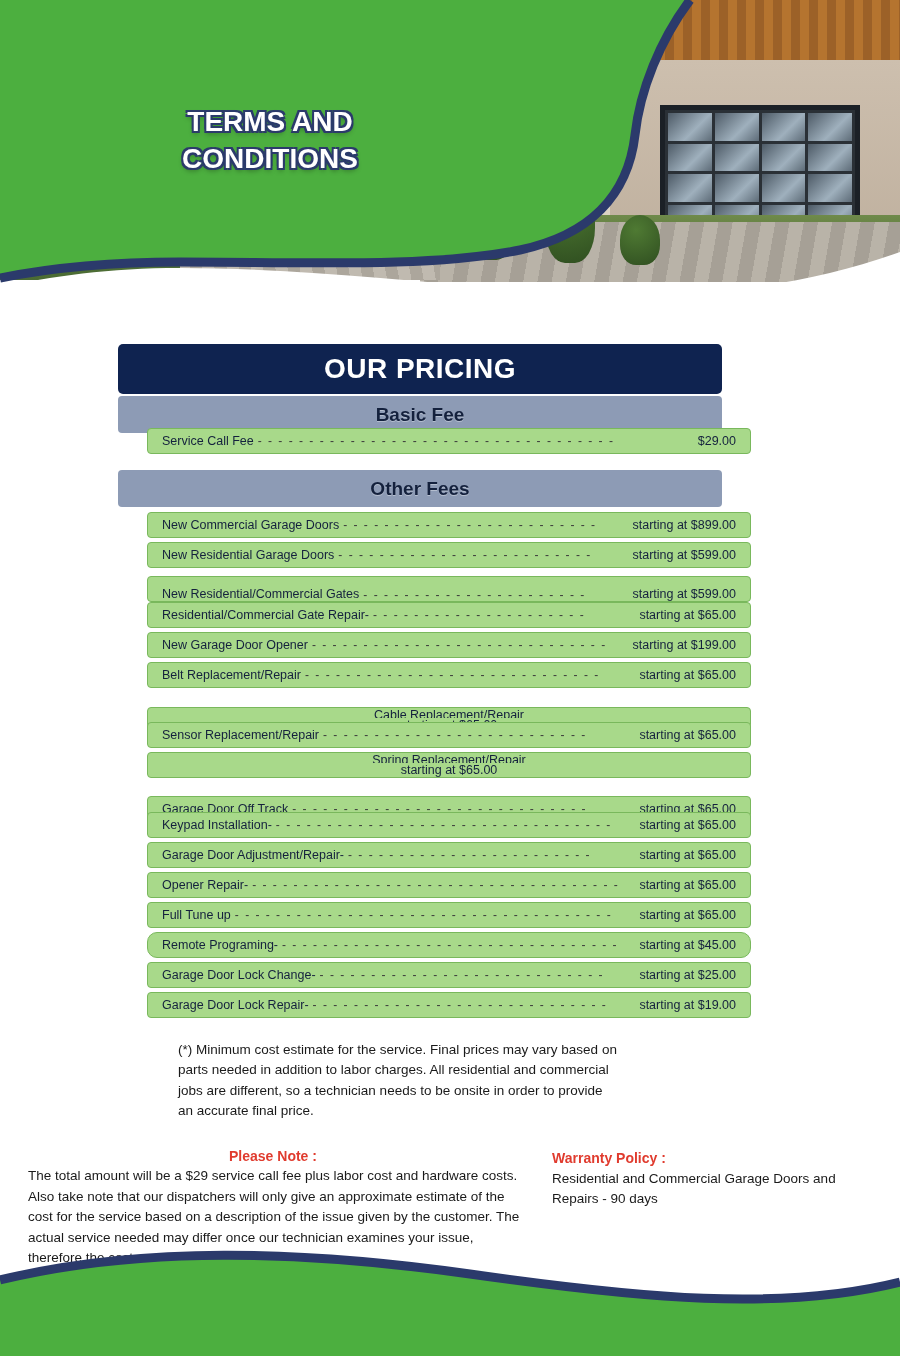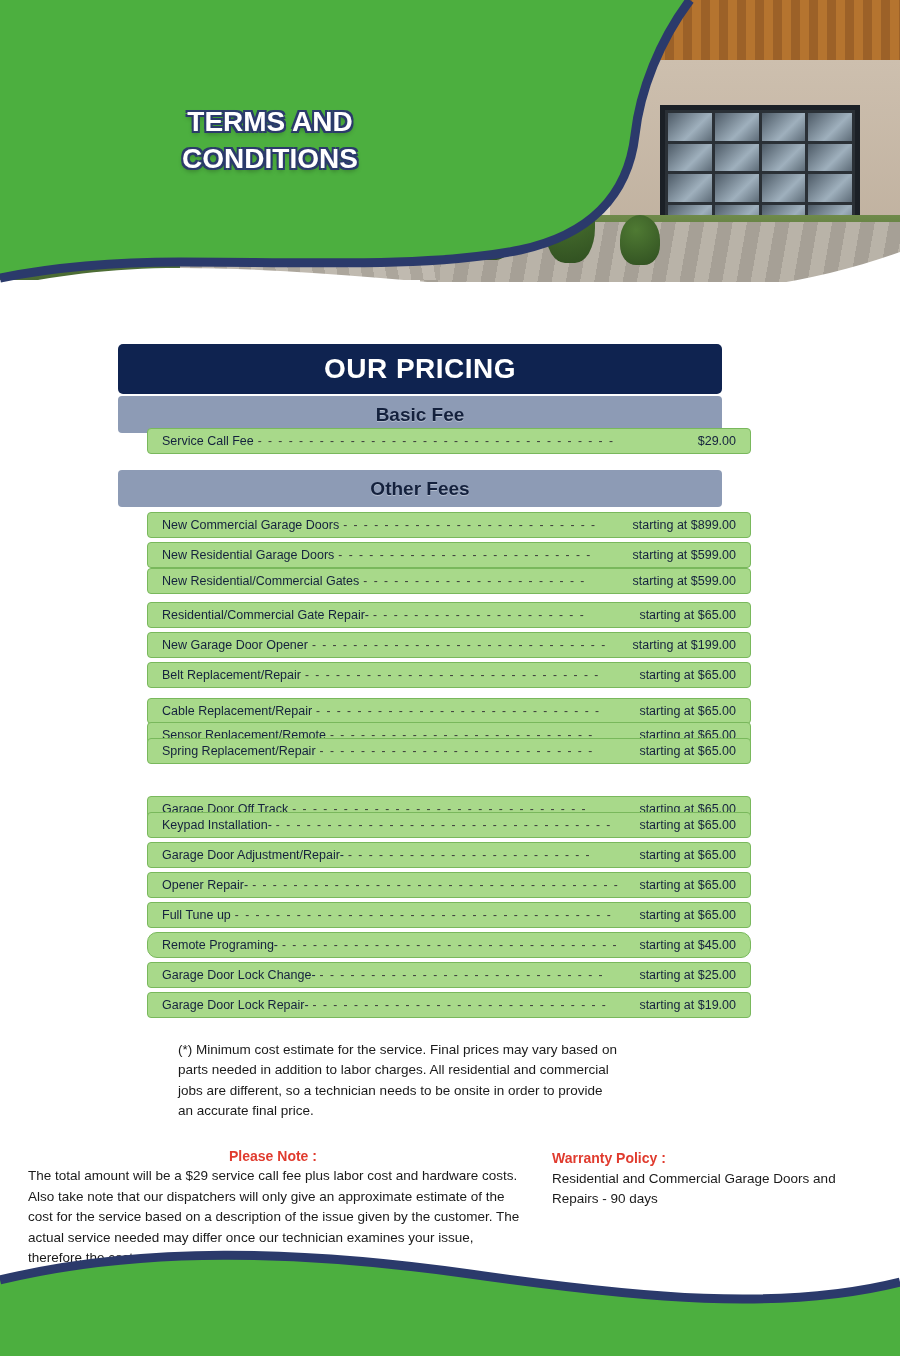--- a/index.html
+++ b/index.html
@@ -340,51 +340,51 @@
       <div class="fee-row" style="top: 212px;">
         <span class="label">New Commercial Garage Doors</span>
         <span class="dashes">- - - - - - - - - - - - - - - - - - - - - - - - -</span>
         <span class="price">starting at $899.00</span>
       </div>
       <div class="fee-row" style="top: 242px;">
         <span class="label">New Residential Garage Doors</span>
         <span class="dashes">- - - - - - - - - - - - - - - - - - - - - - - - -</span>
         <span class="price">starting at $599.00</span>
       </div>
-      <div class="fee-row" style="top: 268px;">
+      <div class="fee-row" style="top: 276px; align-items: flex-end;">
         <span class="label">New Residential/Commercial Gates</span>
         <span class="dashes">- - - - - - - - - - - - - - - - - - - - - -</span>
         <span class="price">starting at $599.00</span>
       </div>
       <div class="fee-row" style="top: 302px;">
         <span class="label">Residential/Commercial Gate Repair-</span>
         <span class="dashes">- - - - - - - - - - - - - - - - - - - - -</span>
         <span class="price">starting at $65.00</span>
       </div>
       <div class="fee-row" style="top: 332px;">
         <span class="label">New Garage Door Opener</span>
         <span class="dashes">- - - - - - - - - - - - - - - - - - - - - - - - - - - - -</span>
         <span class="price">starting at $199.00</span>
       </div>
       <div class="fee-row" style="top: 362px;">
         <span class="label">Belt Replacement/Repair</span>
         <span class="dashes">- - - - - - - - - - - - - - - - - - - - - - - - - - - - -</span>
         <span class="price">starting at $65.00</span>
       </div>
-      <div class="fee-row" style="top: 398px;">
+      <div class="fee-row" style="top: 407px; flex-direction: column;">
         <span class="label">Cable Replacement/Repair</span>
         <span class="dashes">- - - - - - - - - - - - - - - - - - - - - - - - - - - -</span>
         <span class="price">starting at $65.00</span>
       </div>
       <div class="fee-row" style="top: 422px;">
-        <span class="label">Sensor Replacement/Remote</span>
+        <span class="label">Sensor Replacement/Repair</span>
         <span class="dashes">- - - - - - - - - -  - - - - - - - - - - - - - - - -</span>
         <span class="price">starting at $65.00</span>
       </div>
-      <div class="fee-row" style="top: 438px;">
+      <div class="fee-row" style="top: 452px; flex-direction: column;">
         <span class="label">Spring Replacement/Repair</span>
         <span class="dashes">- - - - - - - - - - - - - - - - - - - - - - - - - - -</span>
         <span class="price">starting at $65.00</span>
       </div>
       <div class="fee-row" style="top: 496px;">
         <span class="label">Garage Door Off Track</span>
         <span class="dashes">- - - - - - - - - - - -  - - - - - - - - - - - - - - - - -</span>
         <span class="price">starting at $65.00</span>
       </div>
       <div class="fee-row" style="top: 512px;">

